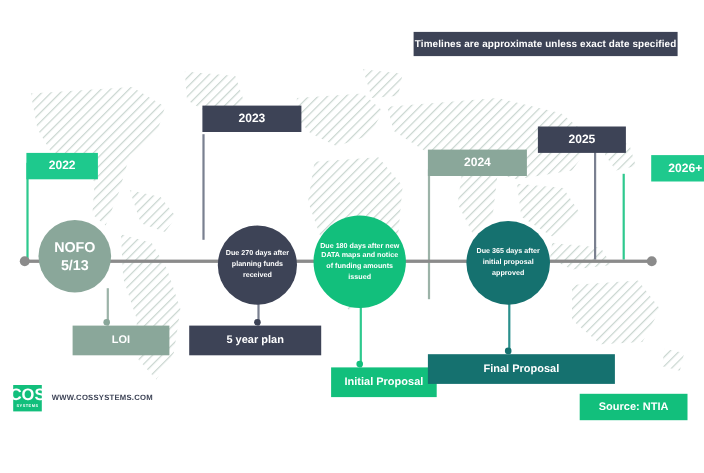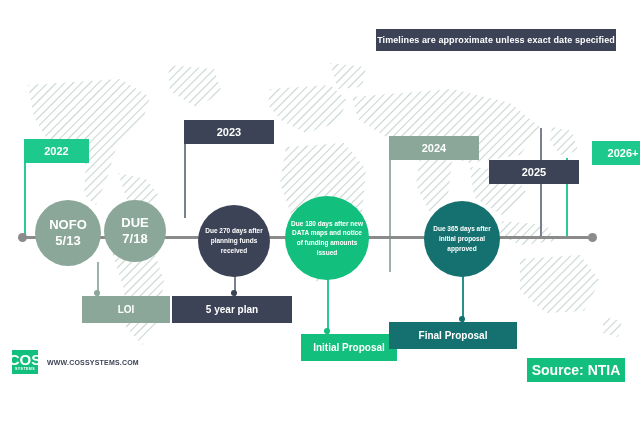--- a/index.html
+++ b/index.html
@@ -112,21 +112,21 @@
   #logo-mark .l1 { font-size: 15px; font-weight: bold; line-height: 1; }
   #logo-mark .l2 { font-size: 3.6px; font-weight: bold; letter-spacing: .4px; line-height: 1.3; }
   #logo-url {
     font-size: 7px; font-weight: bold; color: #3d4356; letter-spacing: .2px;
   }
   #source-chip {
     position: absolute; left: 527px; top: 358px;
     width: 98px; height: 24px; background: #12bf7c;
     display: flex; align-items: center; justify-content: center;
   }
-  #source-chip span { color: #ffffff; font-size: 14px; font-weight: bold; }
+  #source-chip span { color: #ffffff; font-size: 10px; font-weight: bold; }
 </style>
 </head>
 <body>
 
 <div id="stage">
 
   <svg id="map-bg" viewBox="0 0 640 340" preserveAspectRatio="none" aria-hidden="true">
     <defs>
       <pattern id="hatch" width="6" height="6" patternUnits="userSpaceOnUse" patternTransform="rotate(45)">
         <line x1="0" y1="0" x2="0" y2="6" stroke="#9cb3a8" stroke-width="2.2"></line>
@@ -192,73 +192,67 @@
   <div class="vline teal" style="left:462px; top:266px; height:56px;"></div>
   <div class="endcap" style="left:459px; top:316px; background:#15716f;"></div>
 
   <div id="axis-line"></div>
   <div class="axis-dot" id="axis-dot-left"></div>
   <div class="axis-dot" id="axis-dot-right"></div>
 
   <div class="yearchip green" style="left:24px; top:139px; width:65px;">
     <span>2022</span>
   </div>
-  <div class="yearchip navy" style="left:184px; top:120px; width:90px;">
+  <div class="yearchip navy" style="left:184px; top:96px; width:90px;">
     <span>2023</span>
   </div>
   <div class="yearchip sage" style="left:389px; top:136px; width:90px;">
     <span>2024</span>
   </div>
-  <div class="yearchip navy" style="left:489px; top:115px; width:90px;margin-top:45px;">
+  <div class="yearchip navy" style="left:489px; top:115px; width:80px;">
     <span>2025</span>
   </div>
   <div class="yearchip green" style="left:592px; top:141px; width:62px;">
     <span>2026+</span>
   </div>
 
   <div class="circ sage" style="left:35px; top:200px; width:66px; height:66px;">
     <div class="big">
       <span>NOFO</span><br>
       <span>5/13</span>
     </div>
   </div>
 
-  <div class="circ sage" style="left:104px; top:200px; width:62px; height:62px;">
-    <div class="big">
-      <span>DUE</span><br>
-      <span>7/18</span>
-    </div>
-  </div>
 
   <div class="circ navy" style="left:198px; top:205px; width:72px; height:72px;">
     <div class="small">Due 270 days after planning funds received</div>
   </div>
 
   <div class="circ green" style="left:285px; top:196px; width:84px; height:84px;">
     <div class="small">Due 180 days after new DATA maps and notice of funding amounts issued</div>
   </div>
 
   <div class="circ teal" style="left:424px; top:201px; width:76px; height:76px;">
     <div class="small">Due 365 days after initial proposal approved</div>
   </div>
 
-  <div class="bar sage" style="left:82px; top:296px; width:88px;">
+  <div class="bar sage" style="left:66px; top:296px; width:88px;">
     <span>LOI</span>
   </div>
 
   <div class="bar navy" style="left:172px; top:296px; width:120px;">
     <span>5 year plan</span>
   </div>
 
   <div class="bar green" style="left:281px; top:334px; width:96px;">
     <span>Initial Proposal</span>
   </div>
 
 
-  <div class="bar teal" style="left:389px; top:322px; width:128px;">
+  <div class="bar teal" style="left:389px; top:322px; width:170px;">
     <span>Final Proposal</span>
   </div>
 
   <div id="logo-wrap">
     <div id="logo-mark">
       <span class="l1">COS</span>
       <span class="l2">SYSTEMS</span>
     </div>
     <div id="logo-url">WWW.COSSYSTEMS.COM</div>
   </div>

